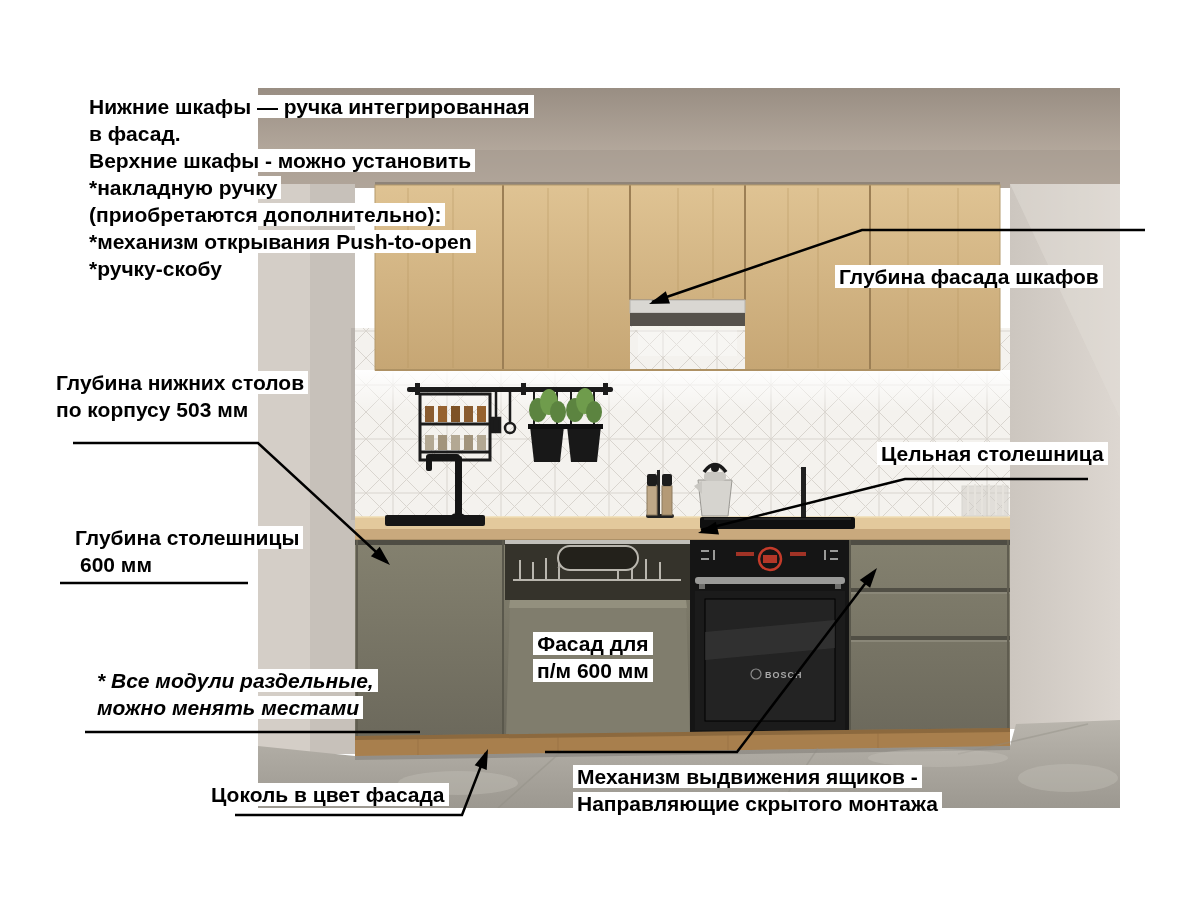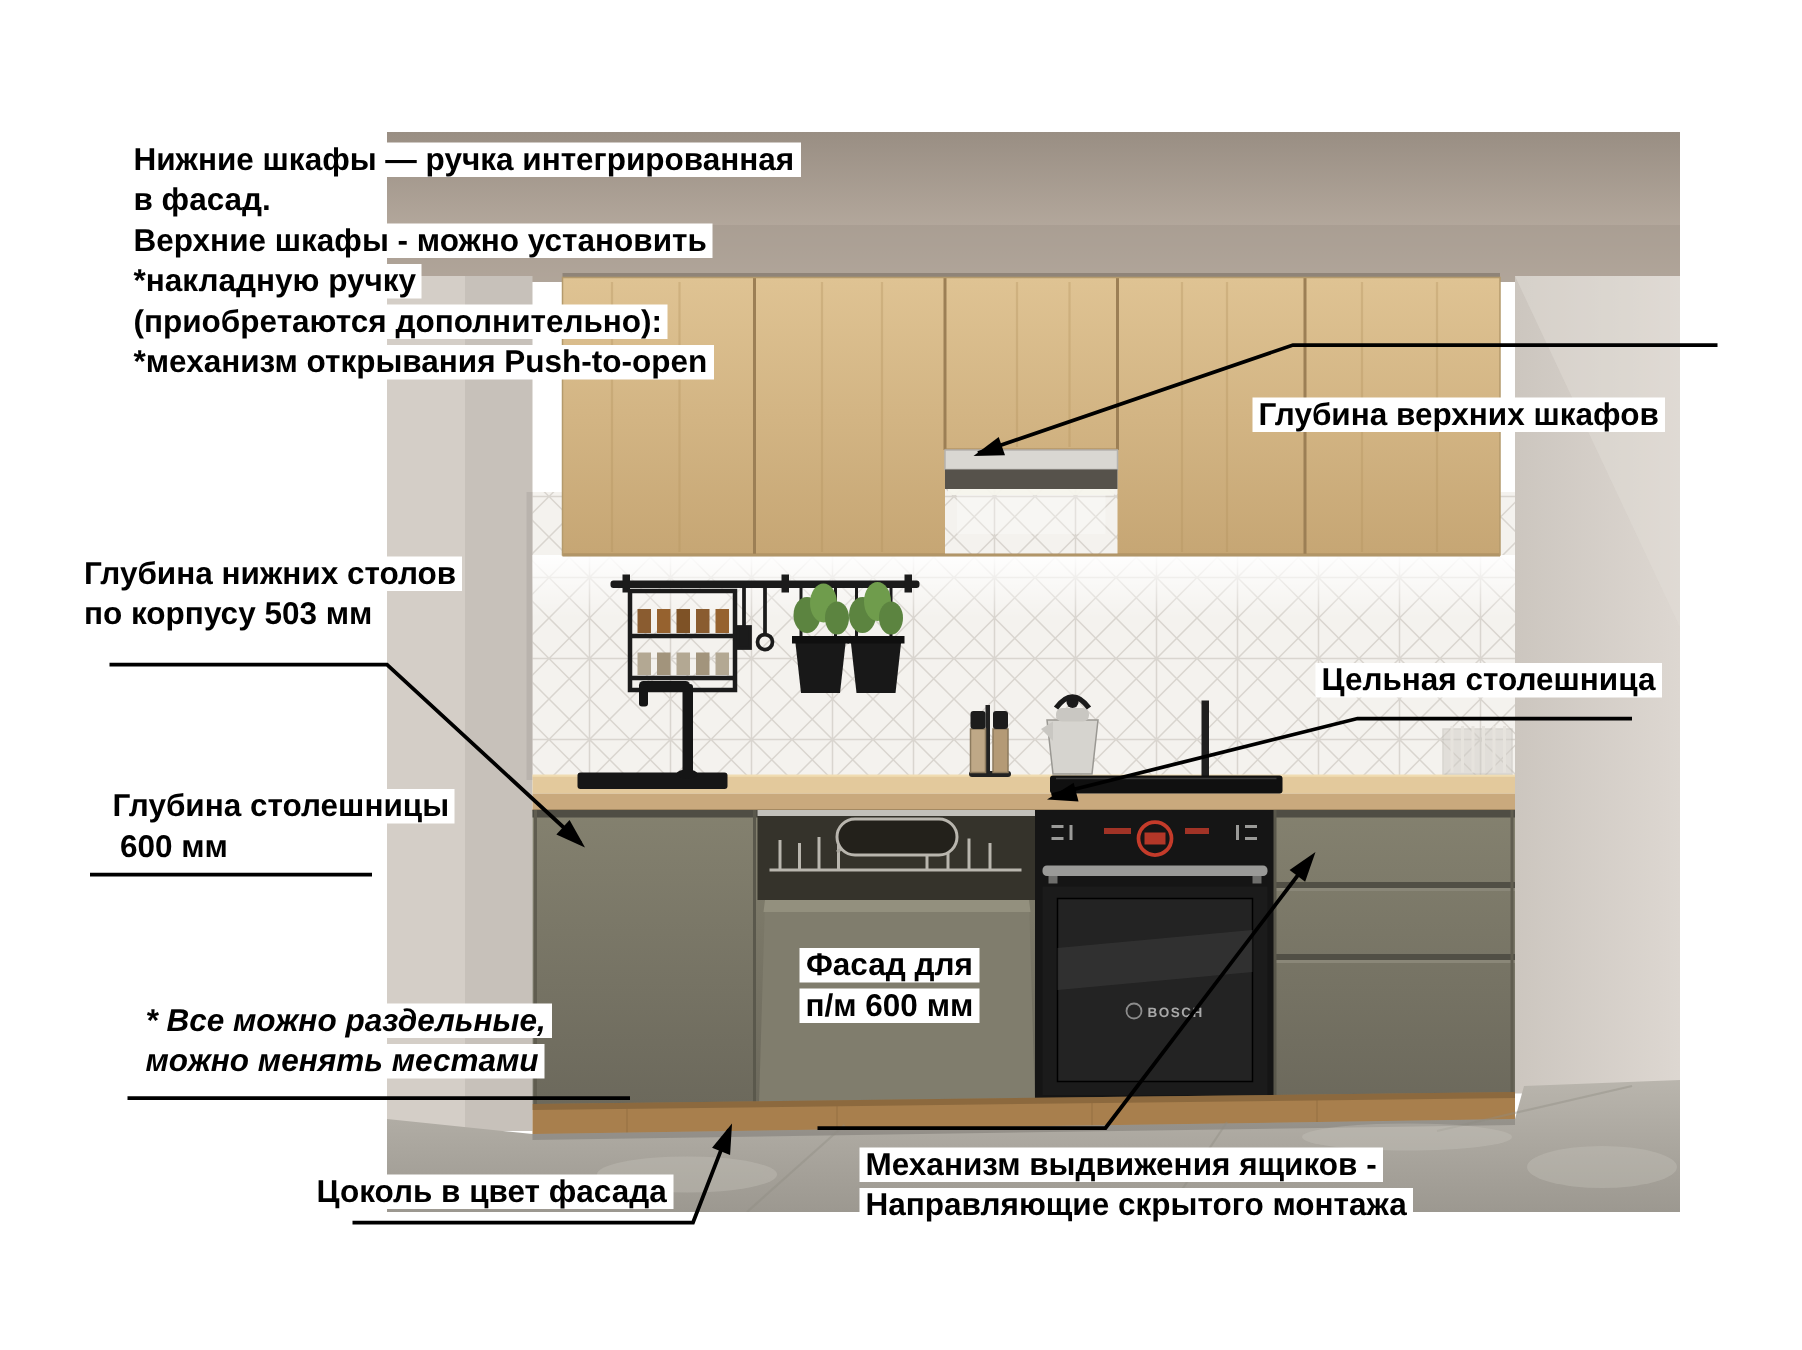--- a/index.html
+++ b/index.html
@@ -275,24 +275,25 @@
     </g>
   </svg>
 
   <div class="label" style="left:85px;top:93px;">
     <div class="ln"><span>Нижние шкафы — ручка интегрированная</span></div>
     <div class="ln"><span>в фасад.</span></div>
     <div class="ln"><span>Верхние шкафы - можно установить</span></div>
     <div class="ln"><span>*накладную ручку</span></div>
     <div class="ln"><span>(приобретаются дополнительно):</span></div>
     <div class="ln"><span>*механизм открывания Push-to-open</span></div>
+    <div class="ln"><span>*ручку-скобу</span></div>
   </div>
 
   <div class="label" style="left:835px;top:263px;">
-    <div class="ln"><span>Глубина верхних шкафов</span></div>
+    <div class="ln"><span>Глубина фасада шкафов</span></div>
   </div>
 
   <div class="label" style="left:52px;top:369px;">
     <div class="ln"><span>Глубина нижних столов</span></div>
     <div class="ln"><span>по корпусу 503 мм</span></div>
   </div>
 
   <div class="label" style="left:877px;top:440px;">
     <div class="ln"><span>Цельная столешница</span></div>
   </div>
@@ -301,21 +302,21 @@
     <div class="ln"><span>Глубина столешницы</span></div>
     <div class="ln indent"><span>600 мм</span></div>
   </div>
 
   <div class="label" style="left:533px;top:630px;text-align:center;">
     <div class="ln"><span>Фасад для</span></div>
     <div class="ln"><span>п/м 600 мм</span></div>
   </div>
 
   <div class="label italic" style="left:93px;top:667px;">
-    <div class="ln"><span>* Все можно раздельные,</span></div>
+    <div class="ln"><span>* Все модули раздельные,</span></div>
     <div class="ln"><span>можно менять местами</span></div>
   </div>
 
   <div class="label" style="left:207px;top:781px;">
     <div class="ln"><span>Цоколь в цвет фасада</span></div>
   </div>
 
   <div class="label" style="left:538px;top:763px;padding-left:35px;">
     <div class="ln"><span>Механизм выдвижения ящиков -</span></div>
     <div class="ln"><span>Направляющие скрытого монтажа</span></div>

